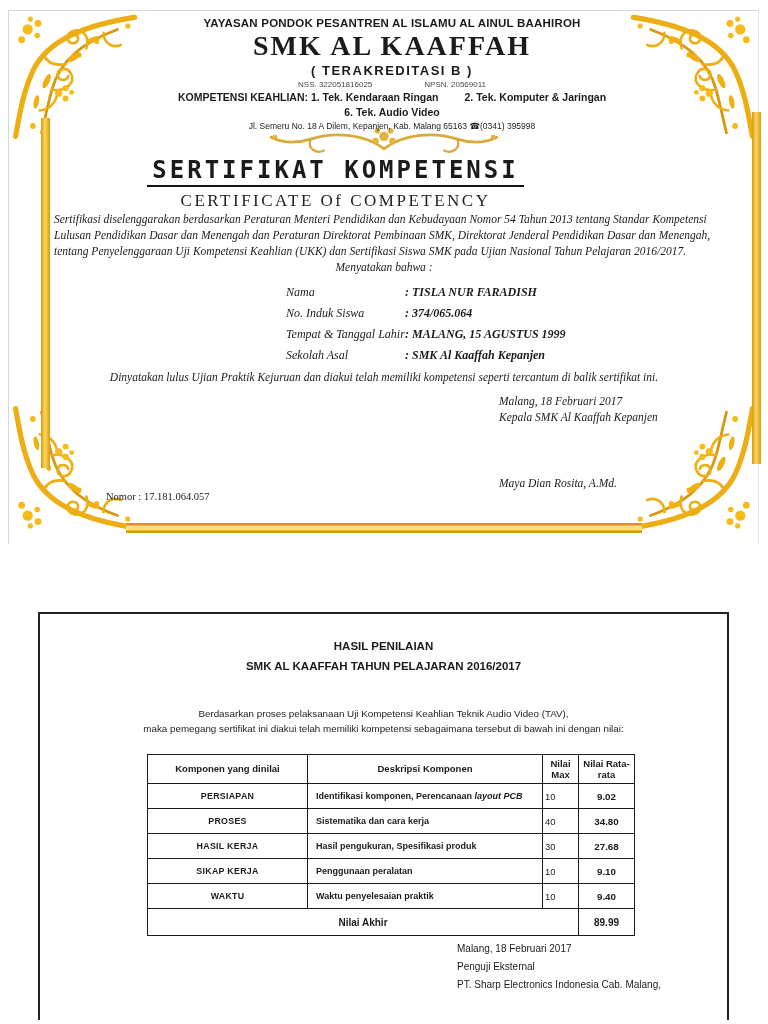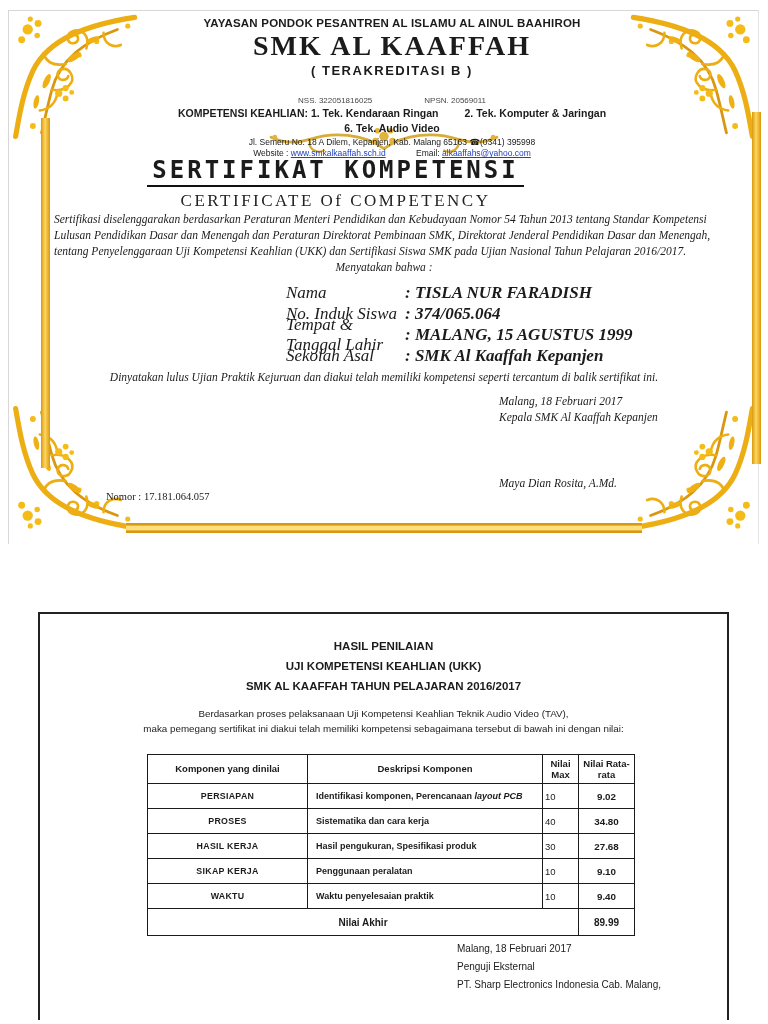--- a/index.html
+++ b/index.html
@@ -23,38 +23,38 @@
   #bar-left{left:41px;top:118px;height:350px;}
   #bar-right{left:752px;top:112px;height:352px;}
   #bar-bottom{position:absolute;left:126px;top:523px;width:516px;height:10px;
     background:linear-gradient(180deg,var(--gold_dark) 0%,var(--gold_dark) 18%,#FFDF7D 35%,#FFDF7D 65%,var(--gold_dark) 82%,var(--gold_dark) 100%);}
   #mid-divider{position:absolute;left:259px;top:126px;width:250px;height:32px;}
 
   .hdr{position:absolute;left:0;top:16px;width:768px;text-align:center;line-height:1.25;padding-left:16px;}
   .hdr .foundation{font-weight:bold;font-size:11.5px;letter-spacing:.2px;}
   .hdr .school{font-family:"Liberation Serif",serif;font-weight:bold;font-size:28px;letter-spacing:2px;line-height:1.1;margin-top:1px;}
   .hdr .accred{font-weight:bold;font-size:13px;letter-spacing:1.5px;margin-top:1px;}
-  .hdr .nss-line{font-size:8px;color:#474747;margin-top:17px;}
+  .hdr .nss-line{font-size:8px;color:#474747;margin-top:1px;}
   .hdr .nss-line .gap{display:inline-block;width:52px;}
   .hdr .comp{font-weight:bold;font-size:10.5px;margin-top:1px;}
   .hdr .comp .gap{display:inline-block;width:26px;}
   .hdr .addr{font-size:8.5px;margin-top:2px;}
   .hdr .web{font-size:8.5px;margin-top:1px;}
   .hdr .web a{color:var(--link_blue);text-decoration:underline;cursor:pointer;}
   .hdr .web .gap{display:inline-block;width:28px;}
 
   #title-block{position:absolute;left:0;top:156px;width:655px;text-align:center;padding-left:16px;}
   #cert-title{display:inline-block;font-family:"DejaVu Sans Mono",monospace;font-weight:bold;
     font-size:24px;letter-spacing:3px;border-bottom:2.5px solid #111;padding:0 5px 1px;}
   #cert-subtitle{font-family:"Liberation Serif",serif;font-size:17px;letter-spacing:2.5px;color:#222;margin-top:4px;}
 
   .serif-i{font-family:"Liberation Serif",serif;font-style:italic;}
   #legal{position:absolute;left:54px;top:211px;width:660px;text-align:left;font-size:11.5px;line-height:16px;}
   #declare{position:absolute;left:0;top:261px;width:768px;text-align:center;font-size:11.5px;}
-  #fields{position:absolute;left:286px;top:282px;font-size:17px;}
+  #fields{position:absolute;left:286px;top:282px;font-size:12px;}
   .field-row{display:flex;height:21px;align-items:center;}
   .field-label{width:119px;}
   .field-value{font-weight:bold;}
   #statement{position:absolute;left:0;top:371px;width:768px;text-align:center;font-size:11.5px;}
   #sign1{position:absolute;left:499px;top:393px;font-size:11.5px;line-height:16px;}
   #sign1-name{position:absolute;left:499px;top:477px;font-size:11.5px;}
   #serial{position:absolute;left:106px;top:491px;font-family:"Liberation Serif",serif;font-size:10.5px;}
 
   
   #page2{position:absolute;left:38px;top:612px;width:691px;height:408px;
@@ -164,26 +164,20 @@
         <span>NSS. 322051816025</span><span class="gap"></span><span>NPSN. 20569011</span>
       </div>
       <div class="comp">
         <span>KOMPETENSI KEAHLIAN: 1. Tek. Kendaraan Ringan</span><span class="gap"></span><span>2. Tek. Komputer &amp; Jaringan</span>
       </div>
       <div class="comp">6. Tek. Audio Video</div>
       <div class="addr">
         <span>Jl. Semeru No. 18 A Dilem, Kepanjen, Kab. Malang 65163</span>
         <span>☎</span><span>(0341) 395998</span>
       </div>
-      <div class="web">
-        <span>Website :</span>
-        <a>www.smkalkaaffah.sch.id</a><span class="gap"></span>
-        <span>Email:</span>
-        <a>alkaaffahs@yahoo.com</a>
-      </div>
     </div>
 
     <div id="title-block">
       <div><span id="cert-title">SERTIFIKAT KOMPETENSI</span></div>
       <div id="cert-subtitle">CERTIFICATE Of COMPETENCY</div>
     </div>
 
     <div id="legal" class="serif-i">Sertifikasi diselenggarakan berdasarkan Peraturan Menteri Pendidikan dan Kebudayaan Nomor 54 Tahun 2013 tentang Standar Kompetensi Lulusan Pendidikan Dasar dan Menengah dan Peraturan Direktorat Pembinaan SMK, Direktorat Jenderal Pendidikan Dasar dan Menengah, tentang Penyelenggaraan Uji Kompetensi Keahlian (UKK) dan Sertifikasi Siswa SMK pada Ujian Nasional Tahun Pelajaran 2016/2017.</div>
     <div id="declare" class="serif-i">Menyatakan bahwa :</div>
 
@@ -212,21 +206,20 @@
       <div>Malang, 18 Februari 2017</div>
       <div>Kepala SMK Al Kaaffah Kepanjen</div>
     </div>
     <div id="sign1-name" class="serif-i">Maya Dian Rosita, A.Md.</div>
     <div id="serial">Nomor : 17.181.064.057</div>
   </div>
 
   <div id="page2">
     <div class="headings">
       <div>HASIL PENILAIAN</div>
-      <div>UJI KOMPETENSI KEAHLIAN (UKK)</div>
       <div>SMK AL KAAFFAH TAHUN PELAJARAN 2016/2017</div>
     </div>
     <div class="intro">
       <div>Berdasarkan proses pelaksanaan Uji Kompetensi Keahlian Teknik Audio Video (TAV),</div>
       <div>maka pemegang sertifikat ini diakui telah memiliki kompetensi sebagaimana tersebut di bawah ini dengan nilai:</div>
     </div>
 
     <table id="score-table">
       <colgroup>
           <col style="width:160px">

